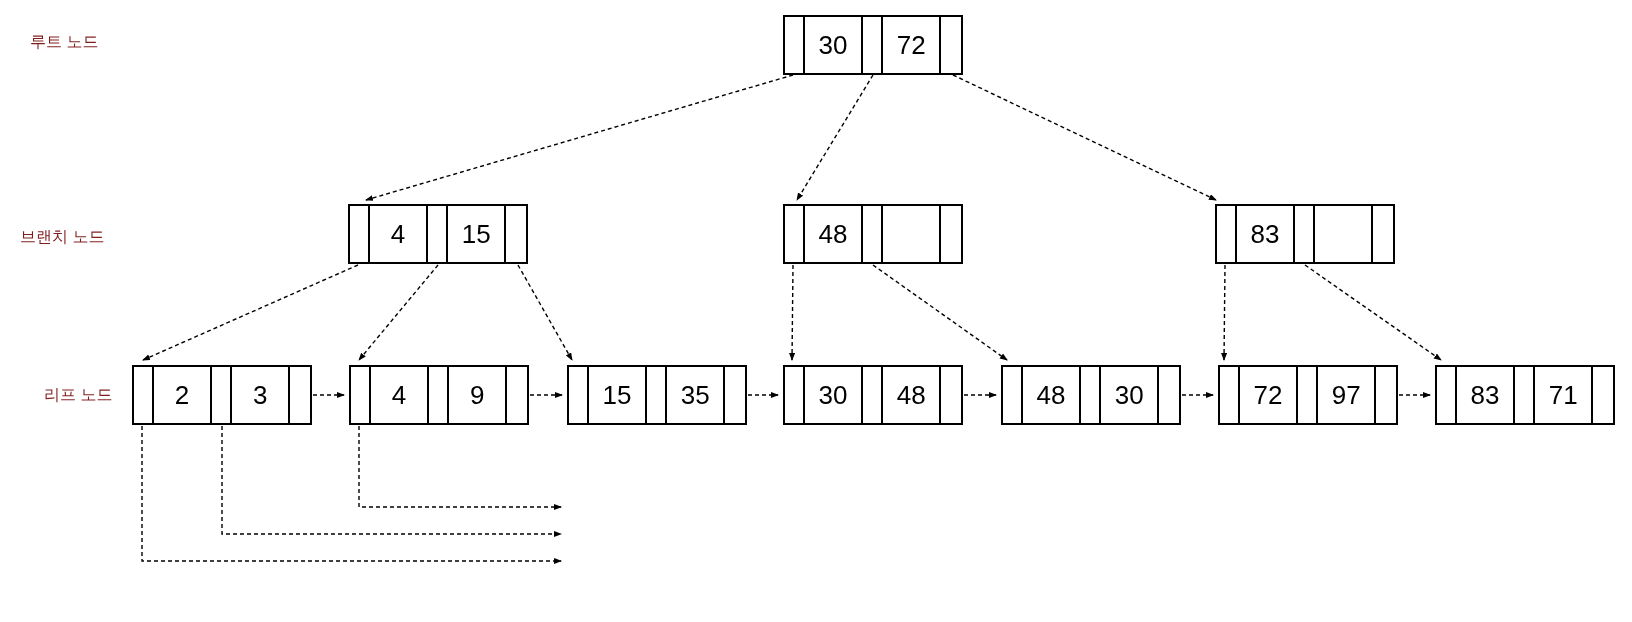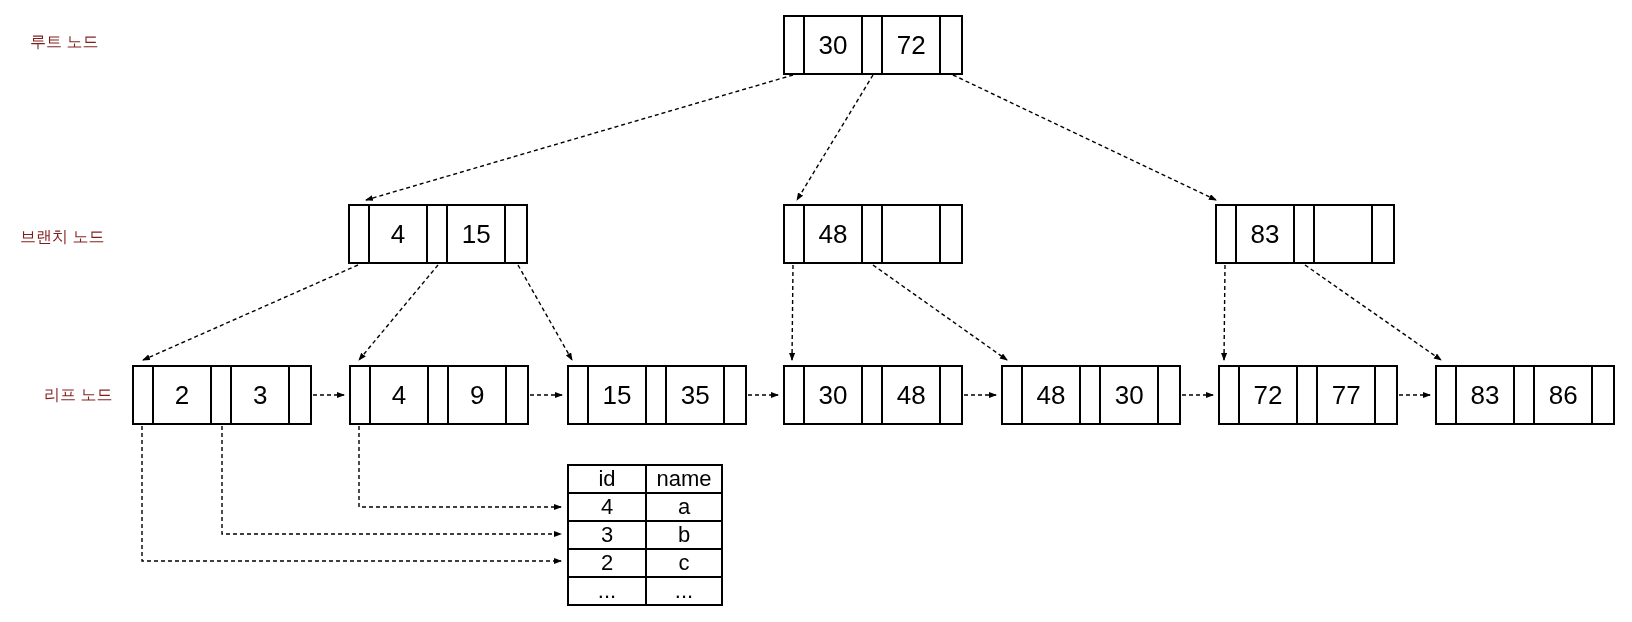--- a/index.html
+++ b/index.html
@@ -166,51 +166,25 @@
     <div class="cell ptr"></div>
     <div class="cell key">48</div>
     <div class="cell ptr"></div>
     <div class="cell key">30</div>
     <div class="cell ptr last"></div>
   </div>
   <div class="node" style="left:1218px; top:365px;">
     <div class="cell ptr"></div>
     <div class="cell key">72</div>
     <div class="cell ptr"></div>
-    <div class="cell key">77</div>
+    <div class="cell key">97</div>
     <div class="cell ptr last"></div>
   </div>
   <div class="node" style="left:1435px; top:365px;">
     <div class="cell ptr"></div>
     <div class="cell key">83</div>
     <div class="cell ptr"></div>
-    <div class="cell key">86</div>
+    <div class="cell key">71</div>
     <div class="cell ptr last"></div>
   </div>
 
-  <table class="record">
-    <thead>
-      <tr>
-        <th class="col-id">id</th>
-        <th class="col-name">name</th>
-      </tr>
-    </thead>
-    <tbody>
-      <tr>
-        <td>4</td>
-        <td>a</td>
-      </tr>
-      <tr>
-        <td>3</td>
-        <td>b</td>
-      </tr>
-      <tr>
-        <td>2</td>
-        <td>c</td>
-      </tr>
-      <tr>
-        <td>...</td>
-        <td>...</td>
-      </tr>
-    </tbody>
-  </table>
 
 </div>
 
 </body></html>

